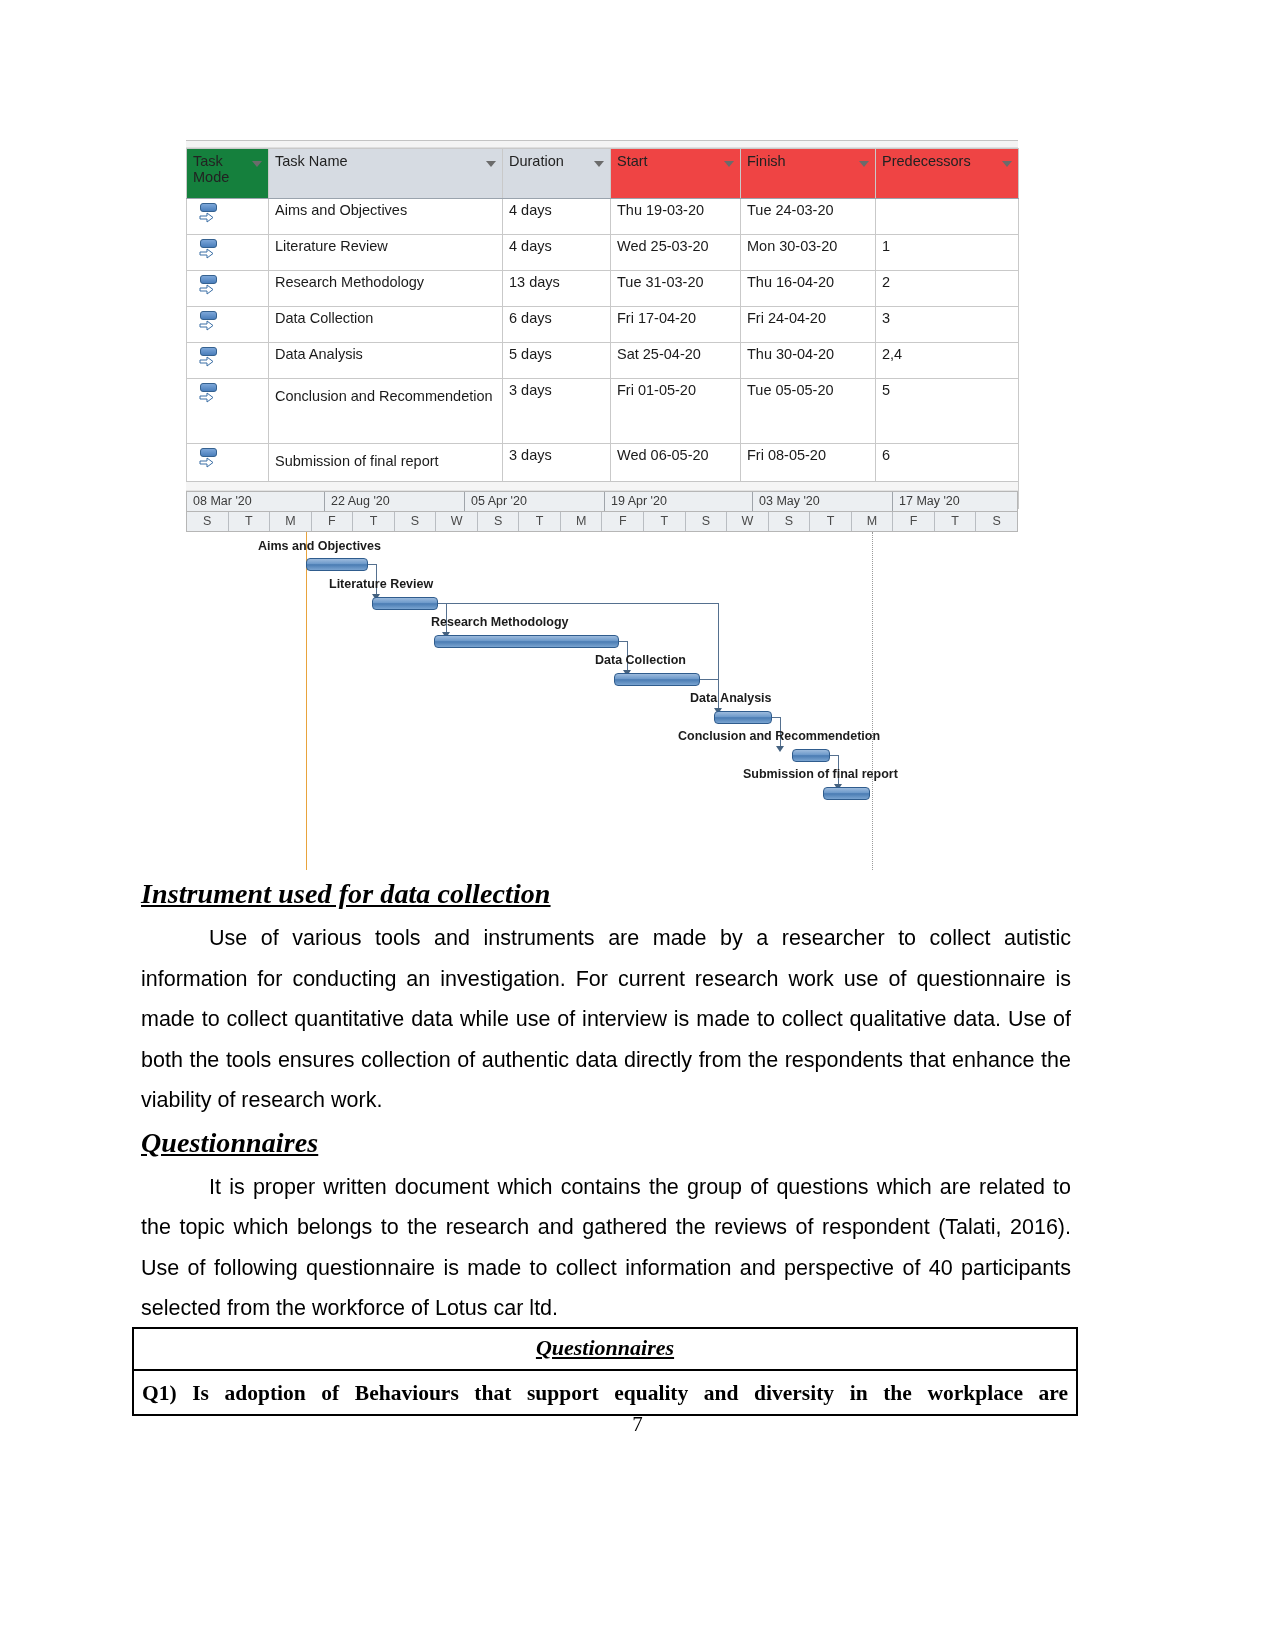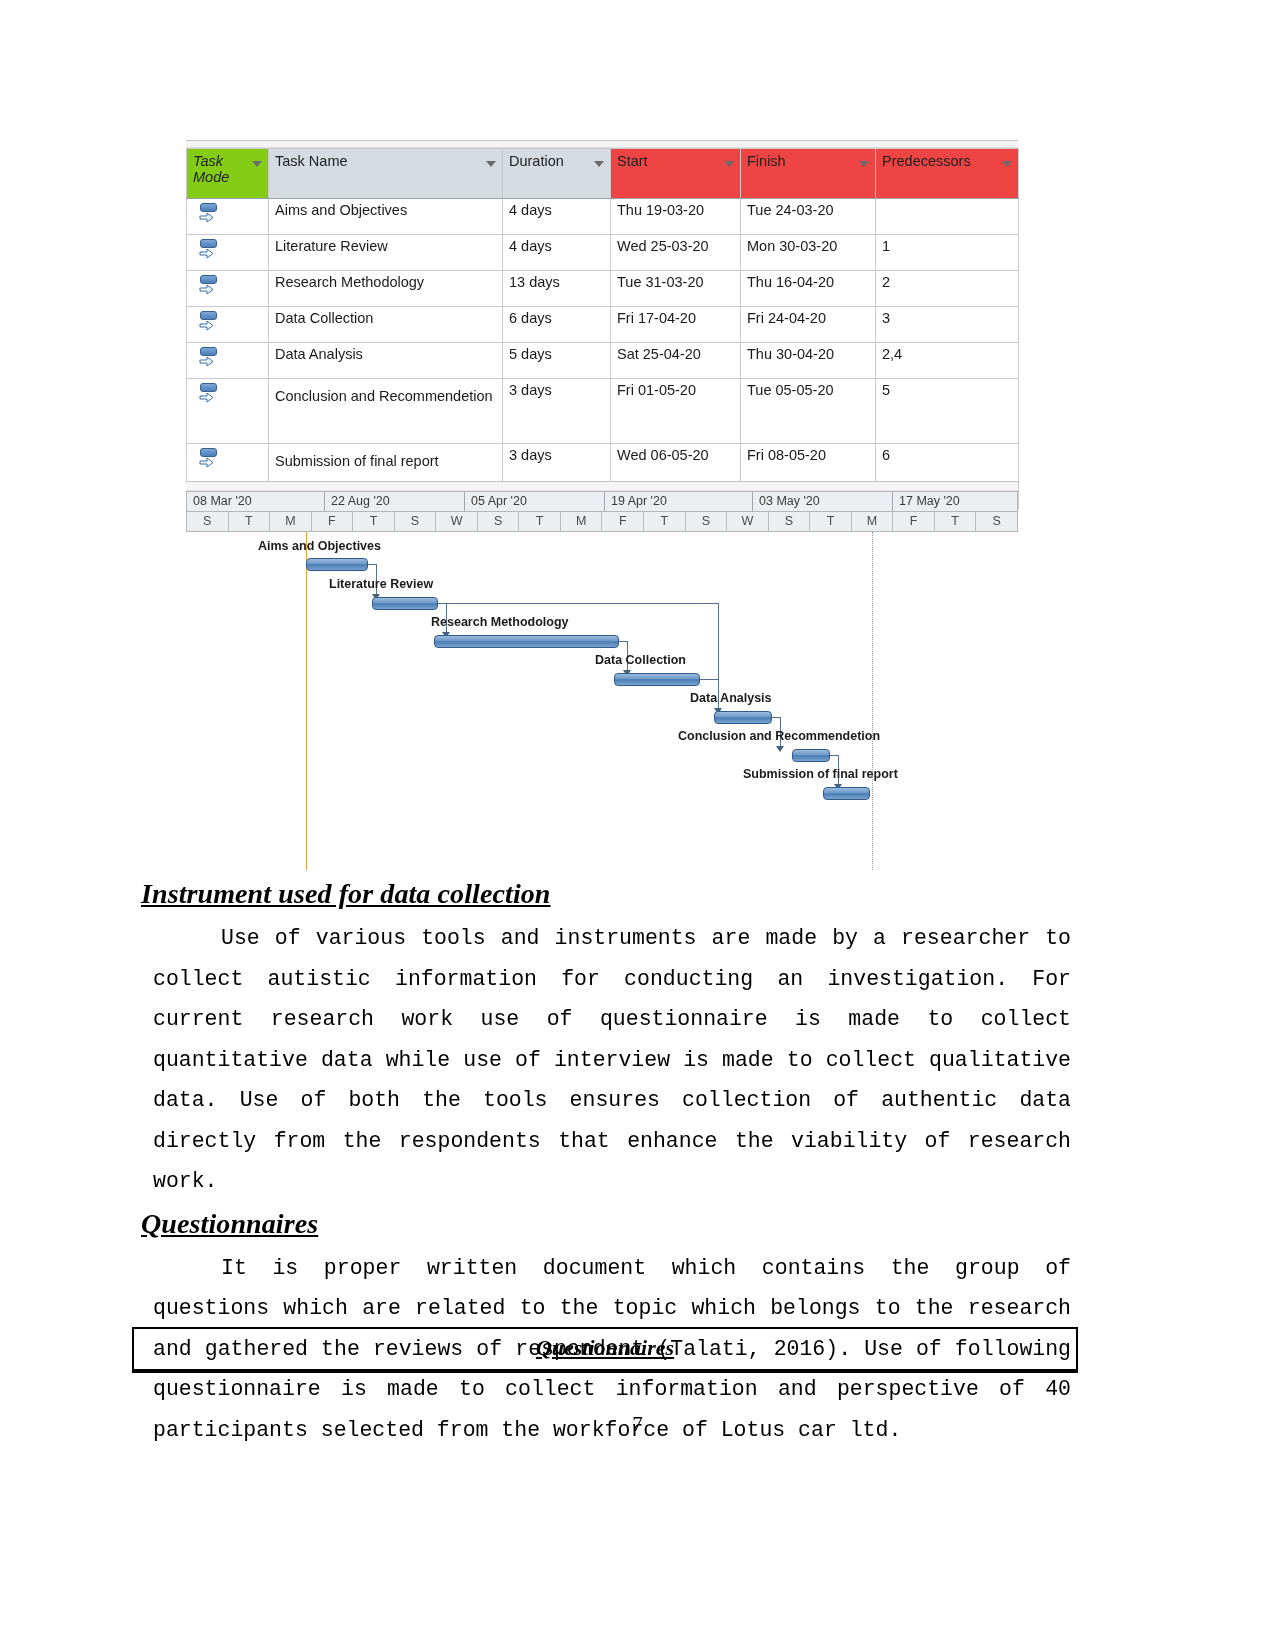--- a/index.html
+++ b/index.html
@@ -60,22 +60,21 @@
     padding-top: 4px;
     position: relative;
     font-size: 14.5px;
     color: #222;
     border-bottom: 1px solid #9aa3ad;
   }
   table.ptable thead th.hl {
     background: #ef4444;
   }
   table.ptable thead th.taskmode {
-    background: #84cc16;
-    font-style: italic;
+    background: #15803d;
   }
   .filt {
     position: absolute;
     right: 6px;
     top: 12px;
     width: 0; height: 0;
     border-left: 5px solid transparent;
     border-right: 5px solid transparent;
     border-top: 6px solid #6b6b6b;
   }
@@ -229,25 +228,25 @@
   h2.sec {
     font-family: "Liberation Serif", serif;
     font-size: 28px;
     font-style: italic;
     font-weight: bold;
     text-decoration: underline;
     margin: 0 0 8px 0;
     letter-spacing: 0.1px;
   }
   p.body {
-    font-family: Liberation Mono, monospace;
+    font-family: Liberation Sans, sans-serif;
     font-size: 21.5px;
     line-height: 40.5px;
     text-align: justify;
-    margin: 0 0 2px 12px;
+    margin: 0 0 2px 0;
     text-indent: 68px;
   }
 
   .qbox {
     position: absolute;
     left: 132px;
     top: 1327px;
     width: 946px;
     border: 2px solid #000;
     box-sizing: border-box;
@@ -527,17 +526,18 @@
 
   <div class="doc">
     <h2 class="sec">Instrument used for data collection </h2>
     <p class="body">Use of various tools and instruments are made by a researcher to collect autistic information for conducting an investigation. For current research work use of questionnaire is made to collect quantitative data while use of interview is made to collect qualitative data. Use of both the tools ensures collection of authentic data directly from the respondents that enhance the viability of research work.</p>
     <h2 class="sec" style="margin-top:6px">Questionnaires</h2>
     <p class="body">It is proper written document which contains the group of questions which are related to the topic which belongs to the research and gathered the reviews of respondent (Talati, 2016). Use of following questionnaire is made to collect information and perspective of 40 participants selected from the workforce of Lotus car ltd.</p>
   </div>
 
   <div class="qbox">
     <div class="qbox-title">Questionnaires</div>
+    <div class="qbox-q">Q1) Is adoption of Behaviours that support equality and diversity in the workplace are</div>
   </div>
 
   <div class="pagenum">7</div>
 
 </div>
 
 </body></html>

